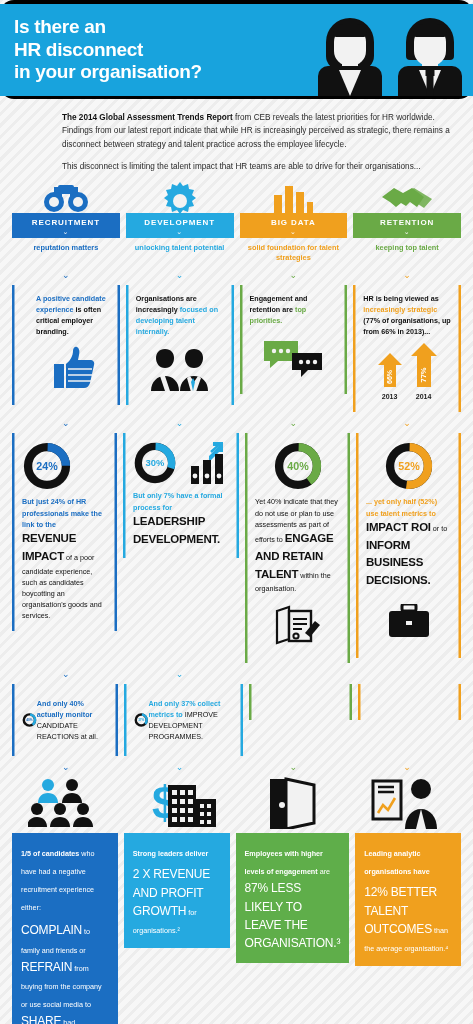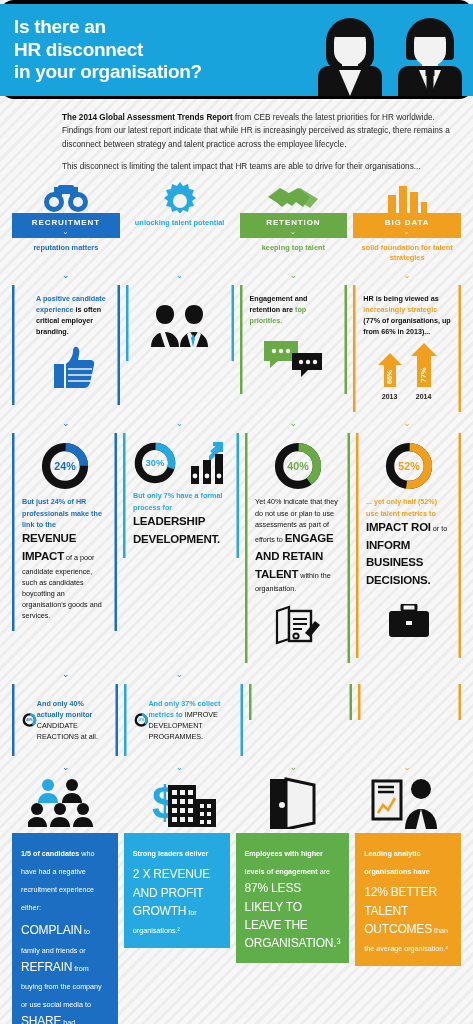--- a/index.html
+++ b/index.html
@@ -188,56 +188,60 @@
 
     <div class="col">
       <div class="col-icon">
         <svg width="34" height="32" viewBox="0 0 34 32">
             <g fill="#25a9e0">
           <path d="M17 1l3 4 5-2 1 5 5 1-2 5 4 3-4 3 2 5-5 1-1 5-5-2-3 4-3-4-5 2-1-5-5-1 2-5-4-3 4-3-2-5 5-1 1-5 5 2z"></path>
           <circle cx="17" cy="20" r="7" fill="#f2f2f2"></circle>
         </g>
           </svg>
       </div>
+      <div class="col-head" style="background:#25a9e0">
+        <span>DEVELOPMENT</span>
+        <span class="chev">⌄</span>
+      </div>
       <div class="col-sub" style="color:#25a9e0">unlocking talent potential</div>
-    </div>
-
-    <div class="col">
-      <div class="col-icon">
-        <svg width="54" height="28" viewBox="0 0 54 28">
-            <g fill="#6aaa46">
-          <path d="M2 12L14 3l9 5 9-5 12 9-7 10-7-5-4 4-5-3-5 4-6-5z"></path>
-          <path d="M24 9l10-6 18 11-8 9-12-8z" opacity=".85"></path>
-        </g>
-          </svg>
-      </div>
-      <div class="col-head" style="background:#6aaa46">
-        <span>RETENTION</span>
-        <span class="chev">⌄</span>
-      </div>
-      <div class="col-sub" style="color:#6aaa46">keeping top talent</div>
     </div>
 
     <div class="col">
       <div class="col-icon">
         <svg width="42" height="30" viewBox="0 0 42 30">
             <g fill="#f0a01e">
           <rect x="2" y="12" width="8" height="18"></rect>
               <rect x="13" y="3" width="8" height="27"></rect>
           <rect x="24" y="9" width="8" height="21"></rect>
               <rect x="35" y="19" width="6" height="11"></rect>
         </g>
           </svg>
       </div>
       <div class="col-head" style="background:#f0a01e">
         <span>BIG DATA</span>
         <span class="chev">⌄</span>
       </div>
       <div class="col-sub" style="color:#f0a01e">solid foundation for talent strategies</div>
     </div>
+
+    <div class="col">
+      <div class="col-icon">
+        <svg width="54" height="28" viewBox="0 0 54 28">
+            <g fill="#6aaa46">
+          <path d="M2 12L14 3l9 5 9-5 12 9-7 10-7-5-4 4-5-3-5 4-6-5z"></path>
+          <path d="M24 9l10-6 18 11-8 9-12-8z" opacity=".85"></path>
+        </g>
+          </svg>
+      </div>
+      <div class="col-head" style="background:#6aaa46">
+        <span>RETENTION</span>
+        <span class="chev">⌄</span>
+      </div>
+      <div class="col-sub" style="color:#6aaa46">keeping top talent</div>
+    </div>
   </div>
 
   <div class="cols">
     <div class="col chev-sep" style="color:#1b6ec2">⌄</div>
     <div class="col chev-sep" style="color:#25a9e0">⌄</div>
     <div class="col chev-sep" style="color:#6aaa46">⌄</div>
     <div class="col chev-sep" style="color:#f0a01e">⌄</div>
   </div>
 
   <div class="cols">
@@ -255,20 +259,23 @@
             <path d="M16 18c4-3 7-8 7-13 0-3 2-5 4-4s3 4 2 8l-1 5h12c3 0 5 2 4 5l-4 18c-1 3-3 5-6 5H16z"></path>
             <path d="M18 23h24M18 29h24M18 35h24" stroke="#f2f2f2" stroke-width="1.6"></path>
           </g>
             </svg>
         </div>
       </div>
     </div>
 
     <div class="col">
       <div class="panel" style="box-shadow: rgb(37, 169, 224) 2.5px 0px 0px 0px inset, rgb(37, 169, 224) -2.5px 0px 0px 0px inset;">
+        <div class="stmt">
+          <span>Organisations are increasingly</span><span style="color:#25a9e0"> focused on developing talent internally.</span>
+        </div>
         <div class="big-icon">
           <svg width="62" height="46" viewBox="0 0 62 46">
               <g fill="#111">
             <path d="M16 4c6 0 9 4 9 9s-3 10-9 10-9-5-9-10 3-9 9-9z"></path>
             <path d="M2 46c0-9 6-15 14-15s14 6 14 15z"></path>
             <path d="M16 31l5 15-5 0-5-15z" fill="#f2f2f2"></path>
             <path d="M45 4c6 0 9 4 9 9s-3 10-9 10-9-5-9-10 3-9 9-9z"></path>
             <path d="M31 46c0-9 6-15 14-15s14 6 14 15z"></path>
             <path d="M41 31l4 6 4-6 3 2-5 14h-5l-4-14z" fill="#f2f2f2"></path>
             <path d="M44 33l2 4-2 9-2-9z" fill="#25a9e0"></path>
@@ -331,21 +338,21 @@
     <div class="col chev-sep" style="color:#1b6ec2">⌄</div>
     <div class="col chev-sep" style="color:#25a9e0">⌄</div>
     <div class="col chev-sep" style="color:#6aaa46">⌄</div>
     <div class="col chev-sep" style="color:#f0a01e">⌄</div>
   </div>
 
   <div class="cols">
 
     <div class="col">
       <div class="panel" style="box-shadow: rgb(27, 110, 194) 2.5px 0px 0px 0px inset, rgb(27, 110, 194) -2.5px 0px 0px 0px inset;">
-        <div style="display:flex;justify-content:center">
+        <div style="display:flex;justify-content:flex-start">
           <svg width="50" height="50" viewBox="0 0 42 42">
             <circle cx="21" cy="21" r="15.9" fill="none" stroke="#111" stroke-width="7"></circle>
             <circle cx="21" cy="21" r="15.9" fill="none" stroke="#1b6ec2" stroke-width="7" stroke-dasharray="24 76" stroke-dashoffset="25"></circle>
             <text x="21" y="24" text-anchor="middle" font-size="9" font-weight="bold" fill="#1b6ec2" font-family="Liberation Sans, sans-serif">24%</text>
           </svg>
         </div>
         <div class="narr" style="margin-top:5px">
           <span class="lead" style="color:#1b6ec2">But just 24% of HR professionals make the link to the </span><span class="big">REVENUE IMPACT</span><span> of a poor candidate experience, such as candidates boycotting an organisation's goods and services.</span>
         </div>
       </div>

